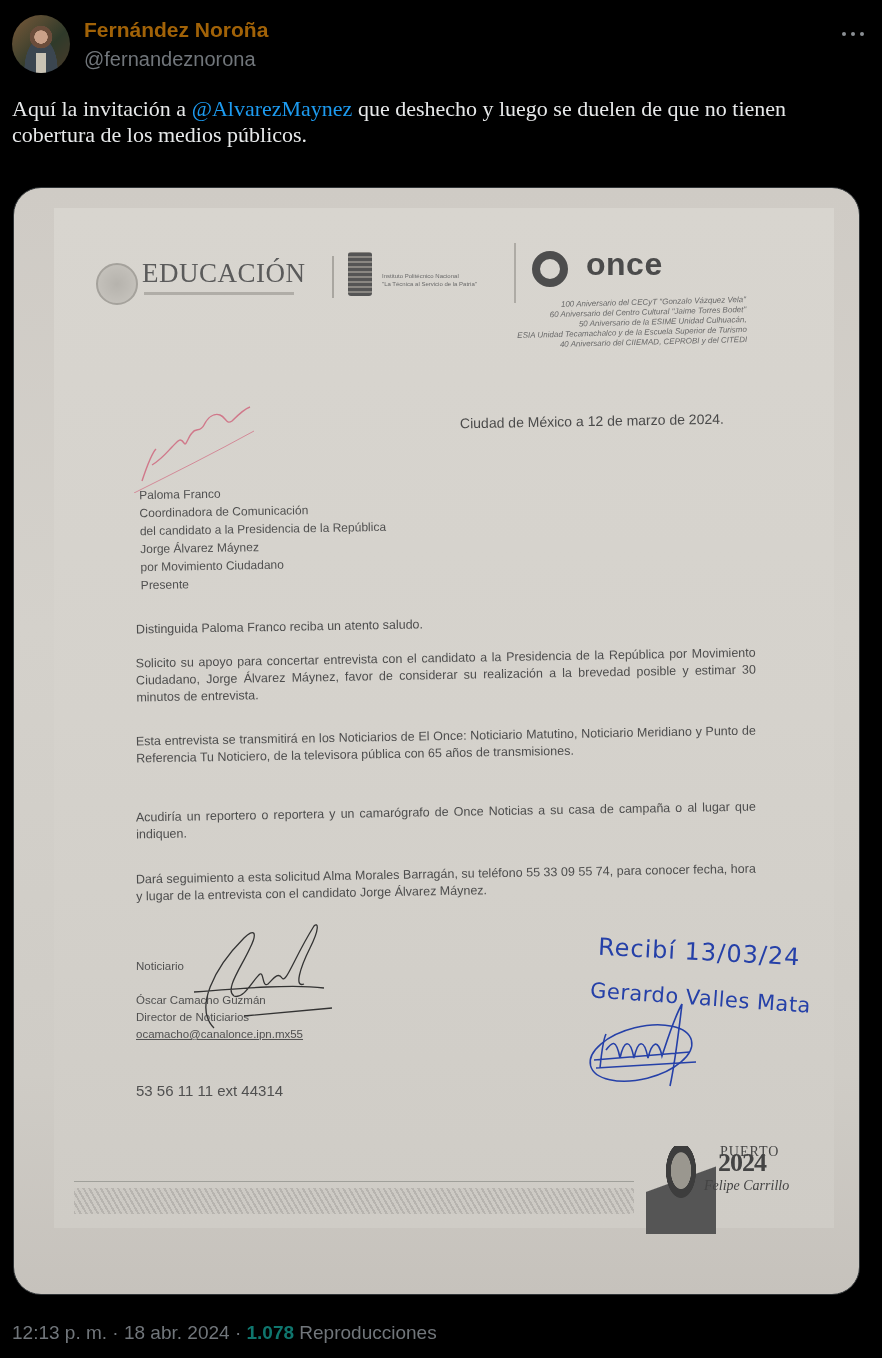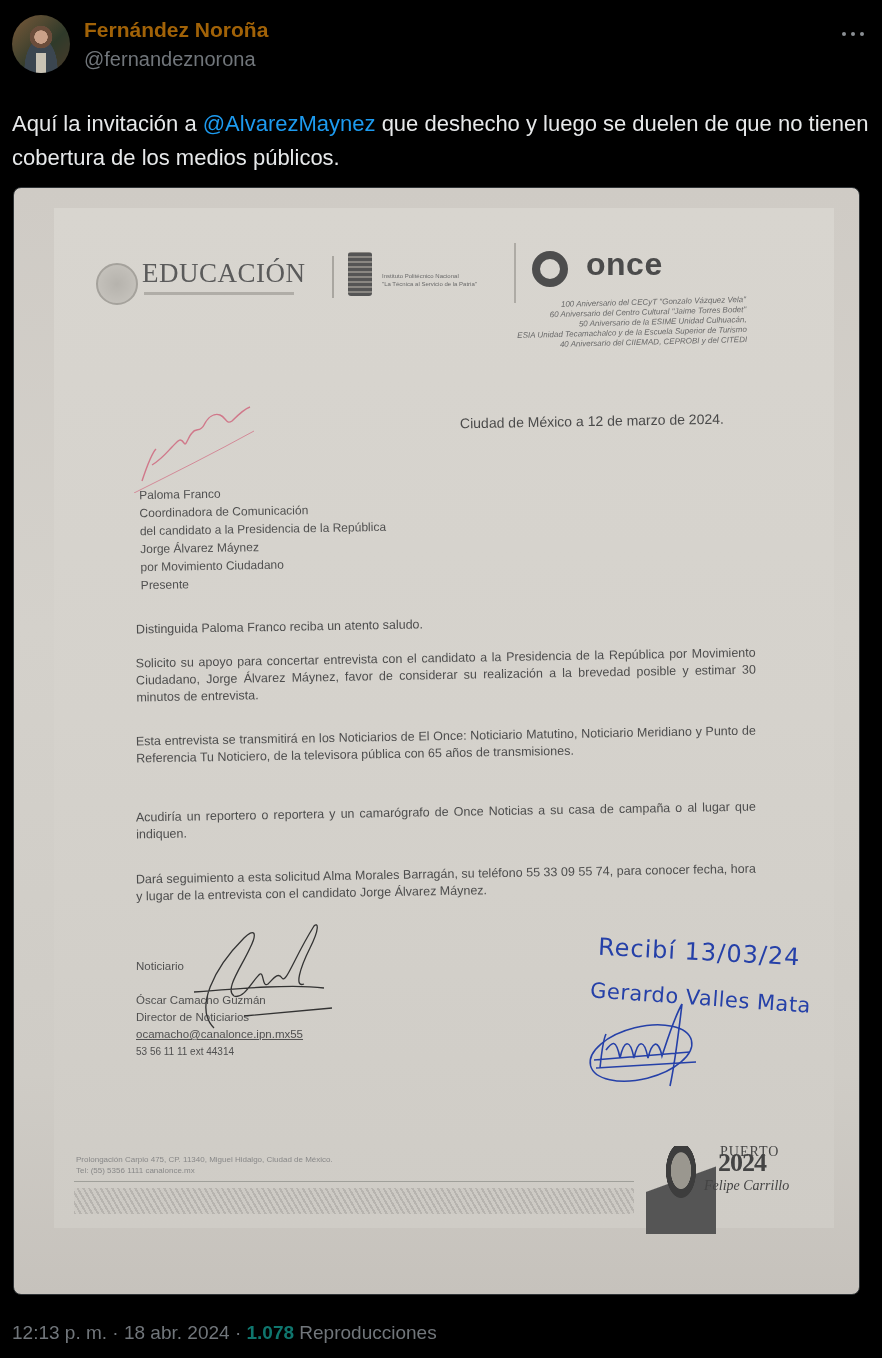--- a/index.html
+++ b/index.html
@@ -11,24 +11,24 @@
     background: radial-gradient(circle at 50% 38%, #caa189 0 14%, #6b4d3b 15% 24%, transparent 25%),
                 radial-gradient(ellipse at 50% 95%, #3b4650 0 40%, transparent 41%),
                 linear-gradient(135deg, #7a5a3a, #2f3a2a 60%, #4a3a2a);
     overflow: hidden; }
   .avatar .shirt { position: absolute; left: 24px; top: 38px; width: 10px; height: 20px; background: #c9c3b4; }
   .name { position: absolute; left: 72px; top: 8px; font-size: 21px; font-weight: bold; color: #a16207; }
   .handle { position: absolute; left: 72px; top: 38px; font-size: 20px; color: #71767b; }
   .more { position: absolute; right: 2px; top: 14px; width: 30px; height: 20px; display: flex; align-items: center; justify-content: space-between; padding: 0 4px; cursor: pointer; }
   .more span { width: 4px; height: 4px; border-radius: 50%; background: #8b8f94; display: block; }
 
-  .tweet-text { position: absolute; left: 12px; top: 107px; width: 858px; font-size: 22px; line-height: 34px; color: #e7e9ea; font-family: Liberation Sans, sans-serif; }
+  .tweet-text { position: absolute; left: 12px; top: 96px; width: 858px; font-size: 22px; line-height: 26px; color: #e7e9ea; font-family: Liberation Serif, serif; }
   .mention { color: #1d9bf0; cursor: pointer; }
 
-  .media { position: absolute; left: 13px; top: 187px; width: 847px; height: 1108px; border-radius: 8px; border: 1px solid #2f3336; overflow: hidden;
+  .media { position: absolute; left: 13px; top: 187px; width: 847px; height: 1108px; border-radius: 28px; border: 1px solid #2f3336; overflow: hidden;
     background: linear-gradient(180deg, #cfcbc5 0%, #d4d1cb 40%, #cfccc6 80%, #c6c2bc 100%); }
   .paper { position: absolute; left: 40px; top: 20px; width: 780px; height: 1020px; background: linear-gradient(180deg,#d8d5cf,#d5d2cc 50%,#cfccc6); }
   .doc { position: absolute; inset: 0; color: #4b4b4b; font-family: "Liberation Sans", sans-serif; }
 
   .edu-seal { position: absolute; left: 82px; top: 75px; width: 42px; height: 42px; border-radius: 50%; border: 2px solid #a5a29c; background: radial-gradient(circle,#b6b3ad,#c9c6c0); }
   .edu-text { position: absolute; left: 128px; top: 70px; font-family: "Liberation Serif", serif; font-size: 27px; color: #5a5a5a; letter-spacing: 0.5px; }
   .edu-sub { position: absolute; left: 130px; top: 104px; width: 150px; height: 3px; background: #b0ada7; }
   .vbar1 { position: absolute; left: 318px; top: 68px; width: 2px; height: 42px; background: #a9a6a0; }
   .ipn-logo { position: absolute; left: 334px; top: 64px; width: 24px; height: 44px; background: repeating-linear-gradient(0deg,#555 0 3px,#8a8782 3px 5px); border-radius: 3px; }
   .ipn-text { position: absolute; left: 368px; top: 84px; font-size: 6px; color: #6a6a6a; line-height: 8px; }
@@ -43,21 +43,21 @@
   .recipient { position: absolute; left: 126px; top: 296px; font-size: 12px; line-height: 18px; color: #505050; transform: rotate(-1deg); }
   .body-p { position: absolute; left: 122px; font-size: 12.5px; line-height: 17px; color: #4d4d4d; width: 620px; text-align: justify; transform: rotate(-1deg); }
   .p1 { top: 428px; }
   .p2 { top: 462px; }
   .p3 { top: 540px; }
   .p4 { top: 616px; }
   .p5 { top: 678px; }
 
   .closing { position: absolute; left: 122px; top: 770px; font-size: 11.5px; line-height: 17px; color: #505050; }
   .closing .email { text-decoration: underline; }
-  .closing .phone { font-size: 10px; }
+  .closing .phone { font-size: 15px; margin-top: 39px; }
   .sig1 { position: absolute; left: 140px; top: 730px; width: 200px; height: 120px; }
 
   .handwriting { position: absolute; left: 576px; top: 750px; color: #2540a8; font-family: "DejaVu Sans", sans-serif; }
   .hw1 { position: absolute; left: 8px; top: 0; font-size: 24px; white-space: nowrap; transform: rotate(3deg); letter-spacing: 1px; }
   .hw2 { position: absolute; left: 0; top: 48px; font-size: 21px; white-space: nowrap; transform: rotate(4deg); letter-spacing: 0.5px; }
   .sig2 { position: absolute; left: 572px; top: 810px; width: 140px; height: 90px; }
 
   .footer-addr { position: absolute; left: 62px; top: 966px; font-size: 8px; line-height: 11px; color: #888; }
   .footer-line { position: absolute; left: 60px; top: 993px; width: 560px; height: 1px; background: #a0a09a; }
   .footer-pattern { position: absolute; left: 60px; top: 1000px; width: 560px; height: 26px;
@@ -152,24 +152,20 @@
 
     <div class="handwriting">
       <div class="hw1">Recibí 13/03/24</div>
       <div class="hw2">Gerardo Valles Mata</div>
     </div>
     <svg class="sig2" viewBox="0 0 140 90">
       <ellipse cx="55" cy="55" rx="52" ry="26" transform="rotate(-14 55 55)" stroke="#2540a8" stroke-width="1.5" fill="none"></ellipse>
       <path d="M14 70 C 16 50, 18 40, 20 36 M20 52 C 26 44, 30 40, 34 60 C 38 42, 44 40, 48 60 C 52 42, 58 40, 62 60 C 66 44, 72 40, 76 58 C 82 40, 88 20, 96 6 M8 62 L 104 54 M10 70 L 110 64 M96 6 C 92 40, 88 70, 84 88" stroke="#2540a8" stroke-width="1.6" fill="none"></path>
     </svg>
 
-    <div class="footer-addr">
-      <div>Prolongación Carpio 475, CP. 11340, Miguel Hidalgo, Ciudad de México.</div>
-      <div>Tel: (55) 5356 1111     canalonce.mx</div>
-    </div>
     <div class="footer-line"></div>
     <div class="footer-pattern"></div>
     <div class="portrait"></div>
     <div class="yr">2024</div>
     <div class="fcp1">Felipe Carrillo</div>
     <div class="fcp2">PUERTO</div>
   </div>
 </div>
 
 <div class="meta"><span>12:13 p. m.</span><span> · </span><span>18 abr. 2024</span><span> · </span><span class="views">1.078</span><span> Reproducciones</span></div>

